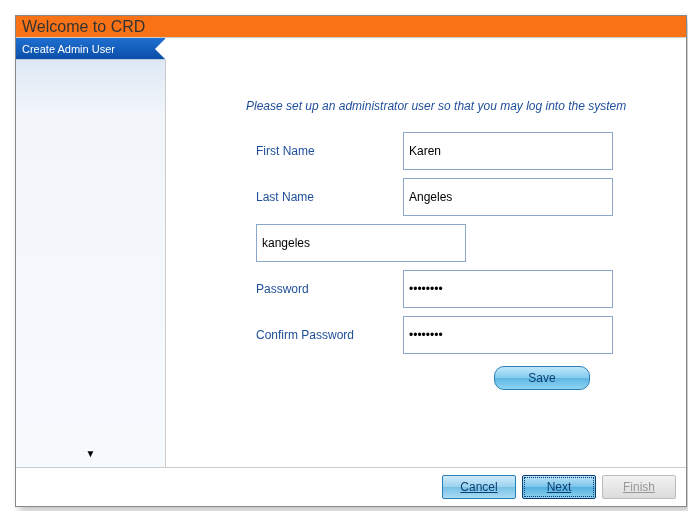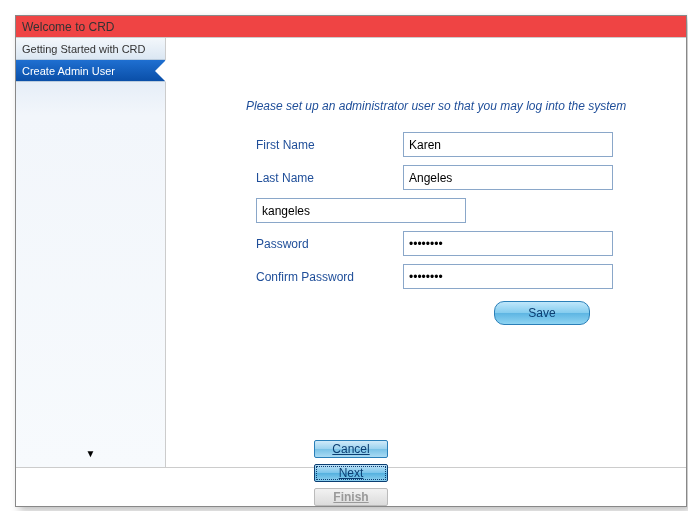--- a/index.html
+++ b/index.html
@@ -18,24 +18,24 @@
     box-shadow: 4px 4px 8px rgba(0,0,0,0.25);
     display: flex;
     flex-direction: column;
     background: #fff;
     position: relative;
   }
   .titlebar {
     height: 22px;
     line-height: 22px;
     padding: 0 6px;
-    font-size: 12px;
+    font-size: 16px;
     color: #333;
     border-bottom: 1px solid #ccc;
-    background: #ef4444;
+    background: #f97316;
   }
   .body {
     flex: 1;
     display: flex;
     overflow: hidden;
     border-bottom: 1px solid #ccc;
   }
   .sidebar {
     width: 150px;
     border-right: 1px solid #ccc;
@@ -99,21 +99,21 @@
     margin-left: 10px;
     gap: 27px;
   }
   .form-row label {
     width: 120px;
     color: #1f4e99;
     font-size: 12px;
   }
   .form-row input {
     width: 210px;
-    height: 25px;
+    height: 38px;
     border: 1px solid #8aa7c9;
     padding: 0 5px;
     font-size: 12px;
     color: #000;
     outline: none;
   }
   .save-row {
     margin: 12px 0 0 10px;
     display: flex;
   }
@@ -130,21 +130,20 @@
     border-radius: 10px;
   }
   .footer {
     height: 38px;
     display: flex;
     align-items: center;
     justify-content: flex-end;
     padding: 0 10px;
     gap: 6px;
     background: #fff;
-    flex-direction: column;
   }
   .footer button {
     width: 74px;
     height: 24px;
     font-size: 12px;
     border-radius: 2px;
     cursor: pointer;
     text-decoration: underline;
   }
   .btn-normal {
@@ -158,36 +157,32 @@
     outline-offset: -3px;
     background: linear-gradient(to bottom, #bfe2f8 0%, #7cc6eb 48%, #55b1df 52%, #8fd1ef 100%);
     color: #0b3e72;
   }
   .btn-disabled {
     border: 1px solid #bbb;
     background: linear-gradient(to bottom, #f2f2f2, #dcdcdc);
     color: #999;
     cursor: default;
     text-decoration: underline;
-    font-weight: bold;
   }
 </style>
 </head>
 <body>
 
 <div class="window">
 
   <div class="titlebar">Welcome to CRD</div>
 
   <div class="body">
 
     <div class="sidebar">
-      <div class="sidebar-item">
-        <span>Getting Started with CRD</span>
-      </div>
       <div class="sidebar-item active">
         <span>Create Admin User</span>
       </div>
       <div class="sidebar-spacer"></div>
       <div class="sidebar-arrow">▼</div>
     </div>
 
     <div class="main">
       <div class="instruction">Please set up an administrator user so that you may log into the system</div>
 

